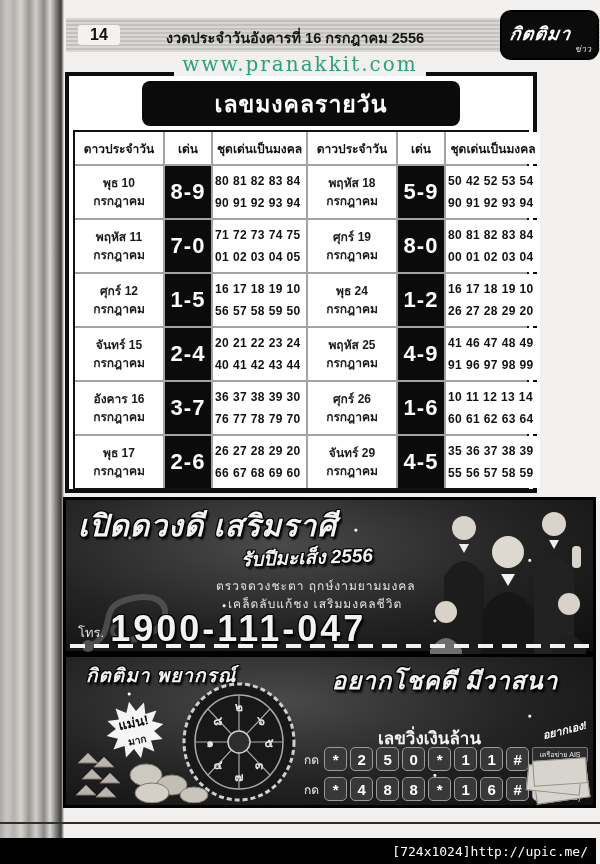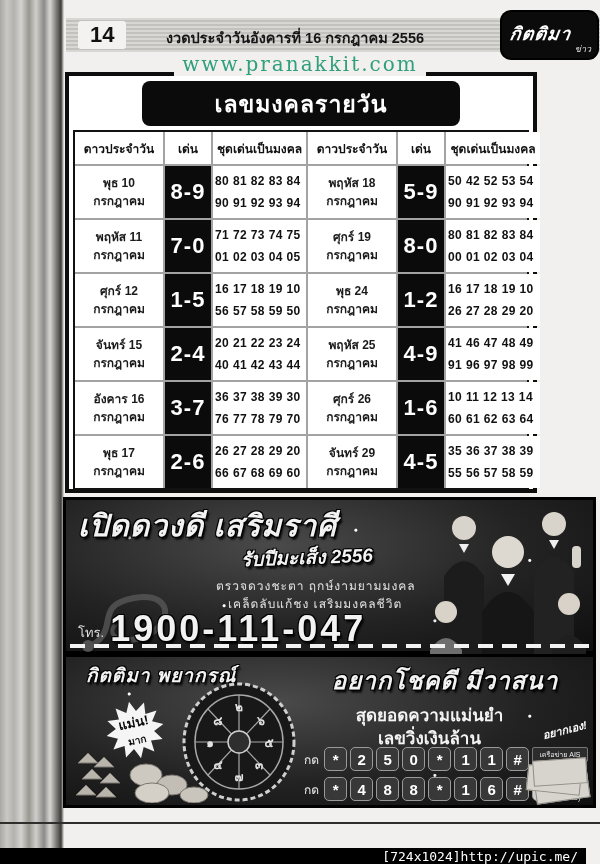--- a/index.html
+++ b/index.html
@@ -8,21 +8,21 @@
 
   
   #scan-edge { position:absolute; left:0; top:0; bottom:0; width:64px;
     background:linear-gradient(90deg,#a9a8a5 0,#c9c8c5 7px,#b3b2af 14px,#d4d3d0 21px,#98978f 29px,#cfcecb 36px,#8b8a88 44px,#d8d7d4 50px,#73726f 57px,#3c3c3a 61px,#e9e8e5 64px); }
   #page-bottom-line { position:absolute; left:0; right:0; top:822px; height:2px; background:#2e2e2c; }
 
   
   #header-bar { position:absolute; left:66px; right:0; top:18px; height:34px;
     background:repeating-linear-gradient(0deg,#d8d7d4 0 2px,#c2c1be 2px 4px); display:flex; align-items:center; }
   #page-num { background:#f3f2f0; border-radius:3px; padding:1px 12px; margin-left:12px;
-    font-weight:bold; font-size:22px; color:#111; }
+    font-weight:bold; font-size:16px; color:#111; }
   #issue-line { position:absolute; left:110px; right:120px; text-align:center;
     font-weight:bold; font-size:14.5px; color:#151515; }
   #logo { position:absolute; right:3px; top:12px; width:95px; height:46px; background:#0b0b0b;
     border-radius:9px; box-shadow:0 0 0 2px #000; color:#fff; }
   #logo .t { position:absolute; left:8px; top:7px; font-size:18px; font-weight:bold; font-style:italic;
     letter-spacing:1px; transform:skewX(-8deg); }
   #logo .s { position:absolute; right:6px; bottom:2px; font-size:9px; font-style:italic; color:#e8e8e8; }
 
   #site-watermark { position:absolute; left:0; right:0; top:52px; text-align:center;
     font-family:"DejaVu Serif", serif; font-size:20px; letter-spacing:2px; color:#2f9f7d; z-index:5; }
@@ -98,21 +98,21 @@
     font-style:italic; transform:rotate(-14deg); color:#fafafa; }
   .net-box { position:absolute; right:5px; width:56px; text-align:center; color:#eee; }
   .net-box .n { font-size:7px; background:#2c2c2c; border:1px solid #777; border-radius:2px; padding:1px 0; }
   .net-box .f { font-size:7px; margin-top:1px; }
   #net-1 { top:90px; } #net-2 { top:119px; }
   #coins { position:absolute; left:2px; bottom:2px; }
   #money { position:absolute; right:4px; bottom:4px; }
   .bill { position:absolute; width:54px; height:26px; background:#d7d4cd; border:1px solid #8e8b85; }
 
   
-  #footer-bar { position:absolute; left:0; right:14px; bottom:0; height:16px; background:#000;
+  #footer-bar { position:absolute; left:0; right:4px; bottom:0; height:26px; background:#000;
     display:flex; align-items:center; justify-content:flex-end; padding-right:8px; }
   #footer-watermark { color:#fff; font-family:"DejaVu Sans Mono", monospace; font-size:13px; }
 </style>
 </head>
 <body>
 
 <div id="page">
   <div id="scan-edge"></div>
 
   <div id="header-bar">
@@ -308,21 +308,20 @@
         <text x="80" y="44">๖</text>
         <text x="88" y="66">๕</text>
         <text x="78" y="88">๓</text>
         <text x="58" y="100">๗</text>
         <text x="37" y="88">๔</text>
         <text x="29" y="66">๑</text>
         <text x="37" y="44">๘</text>
       </g>
     </svg>
     <div id="ad2-headline" class="outline-txt">อยากโชคดี มีวาสนา</div>
-    <div id="ad2-line1">สุดยอดความแม่นยำ</div>
     <div id="ad2-line2">เลขวิ่งเงินล้าน</div>
     <div id="corner-note">อยากเอง!</div>
 
     <div id="sms-row-1" class="sms-row">
       <span class="press">กด</span>
       <span class="key">*</span>
       <span class="key">2</span>
       <span class="key">5</span>
       <span class="key">0</span>
       <span class="key">*</span>

